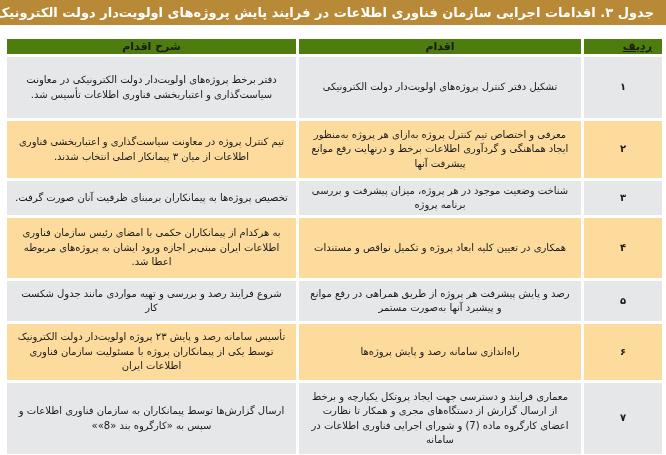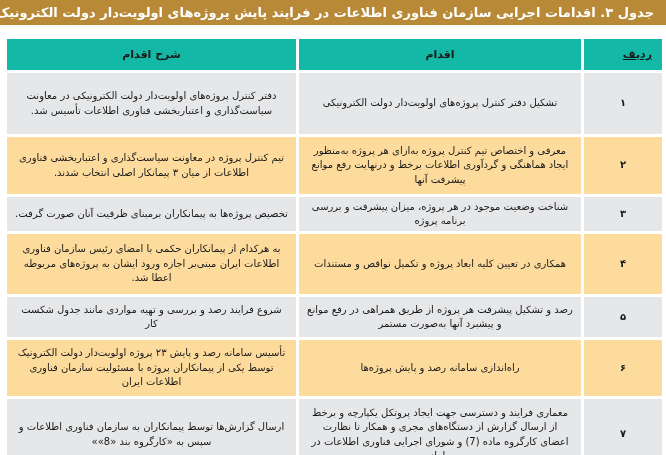--- a/index.html
+++ b/index.html
@@ -10,22 +10,22 @@
     font-size:13px; font-weight:bold; line-height:25px;
     padding-right:12px; box-sizing:border-box;
     white-space:nowrap; overflow:hidden;
   }
   table.data {
     position:absolute; left:4px; top:36px; width:658px;
     border-collapse:separate; border-spacing:3px 3px;
     direction:rtl; table-layout:fixed;
   }
   table.data th {
-    background:#14b8a6; color:#1a1a1a; font-weight:bold;
-    font-size:11px; height:15px; padding:8px; text-align:center;
+    background:#4d7c0f; color:#1a1a1a; font-weight:bold;
+    font-size:11px; height:15px; padding:0; text-align:center;
     vertical-align:bottom; line-height:15px;
   }
   table.data th.col-idx { text-align:right; padding-right:10px;text-decoration:underline; }
   table.data td {
     font-size:10px; color:#1a1a1a; text-align:center; vertical-align:middle;
     line-height:14.5px; padding:1px 8px; overflow:hidden;
   }
   tr.odd td { background:#e6e7e9; }
   tr.even td { background:#fddb9c; }
   td.idx { font-weight:bold; }
@@ -45,40 +45,40 @@
     <tr>
       <th class="col-idx">ردیف</th>
       <th>اقدام</th>
       <th>شرح اقدام</th>
     </tr>
   </thead>
   <tbody>
     <tr class="odd" style="height:61px">
       <td class="idx">۱</td>
       <td>تشکیل دفتر کنترل پروژه‌های اولویت‌دار دولت الکترونیکی</td>
-      <td>دفتر کنترل پروژه‌های اولویت‌دار دولت الکترونیکی در معاونت سیاست‌گذاری و اعتباربخشی فناوری اطلاعات تأسیس شد.</td>
+      <td>دفتر برخط پروژه‌های اولویت‌دار دولت الکترونیکی در معاونت سیاست‌گذاری و اعتباربخشی فناوری اطلاعات تأسیس شد.</td>
     </tr>
     <tr class="even" style="height:57px">
       <td class="idx">۲</td>
       <td>معرفی و اختصاص تیم کنترل پروژه به‌ازای هر پروژه به‌منظور ایجاد هماهنگی و گردآوری اطلاعات برخط و درنهایت رفع موانع پیشرفت آنها</td>
       <td>تیم کنترل پروژه در معاونت سیاست‌گذاری و اعتباربخشی فناوری اطلاعات از میان ۳ پیمانکار اصلی انتخاب شدند.</td>
     </tr>
     <tr class="odd" style="height:34px">
       <td class="idx">۳</td>
       <td>شناخت وضعیت موجود در هر پروژه، میزان پیشرفت و بررسی برنامه پروژه</td>
       <td>تخصیص پروژه‌ها به پیمانکاران برمبنای ظرفیت آنان صورت گرفت.</td>
     </tr>
     <tr class="even" style="height:60px">
       <td class="idx">۴</td>
       <td>همکاری در تعیین کلیه ابعاد پروژه و تکمیل نواقص و مستندات</td>
       <td>به هرکدام از پیمانکاران حکمی با امضای رئیس سازمان فناوری اطلاعات ایران مبنی‌بر اجازه ورود ایشان به پروژه‌های مربوطه اعطا شد.</td>
     </tr>
     <tr class="odd" style="height:40px">
       <td class="idx">۵</td>
-      <td>رصد و تشکیل پیشرفت هر پروژه از طریق همراهی در رفع موانع و پیشبرد آنها به‌صورت مستمر</td>
+      <td>رصد و پایش پیشرفت هر پروژه از طریق همراهی در رفع موانع و پیشبرد آنها به‌صورت مستمر</td>
       <td>شروع فرایند رصد و بررسی و تهیه مواردی مانند جدول شکست کار</td>
     </tr>
     <tr class="even" style="height:56px">
       <td class="idx">۶</td>
       <td>راه‌اندازی سامانه رصد و پایش پروژه‌ها</td>
       <td>تأسیس سامانه رصد و پایش ۲۳ پروژه اولویت‌دار دولت الکترونیک توسط یکی از پیمانکاران پروژه با مسئولیت سازمان فناوری اطلاعات ایران</td>
     </tr>
     <tr class="odd" style="height:71px">
       <td class="idx">۷</td>
       <td>معماری فرایند و دسترسی جهت ایجاد پروتکل یکپارچه و برخط از ارسال گزارش از دستگاه‌های مجری و همکار تا نظارت اعضای کارگروه ماده (7) و شورای اجرایی فناوری اطلاعات در سامانه</td>

